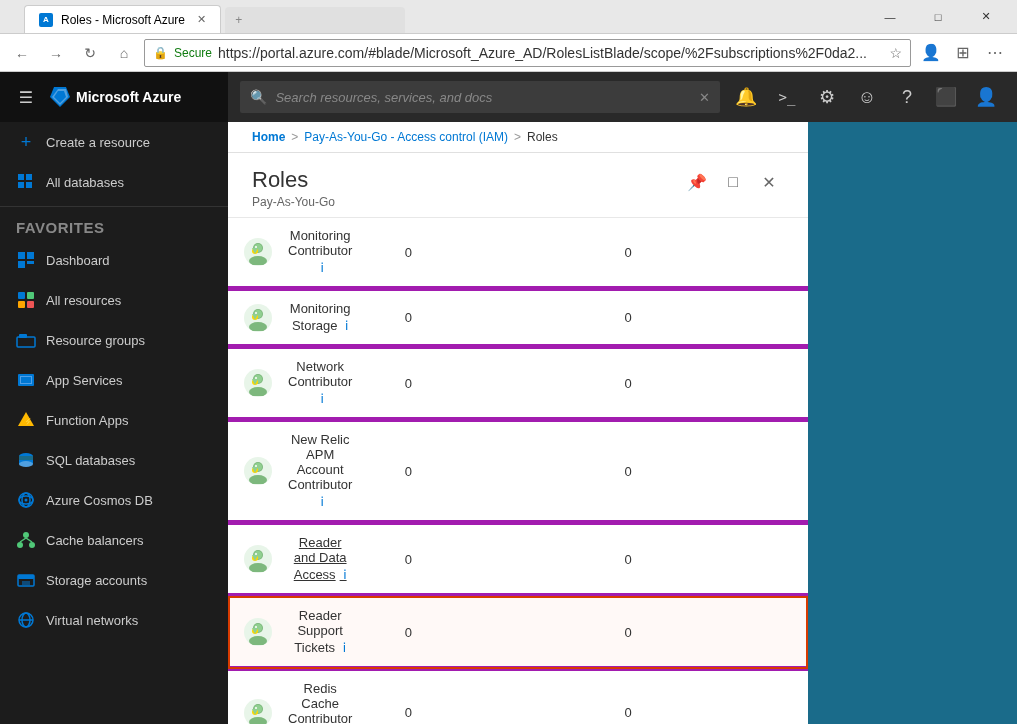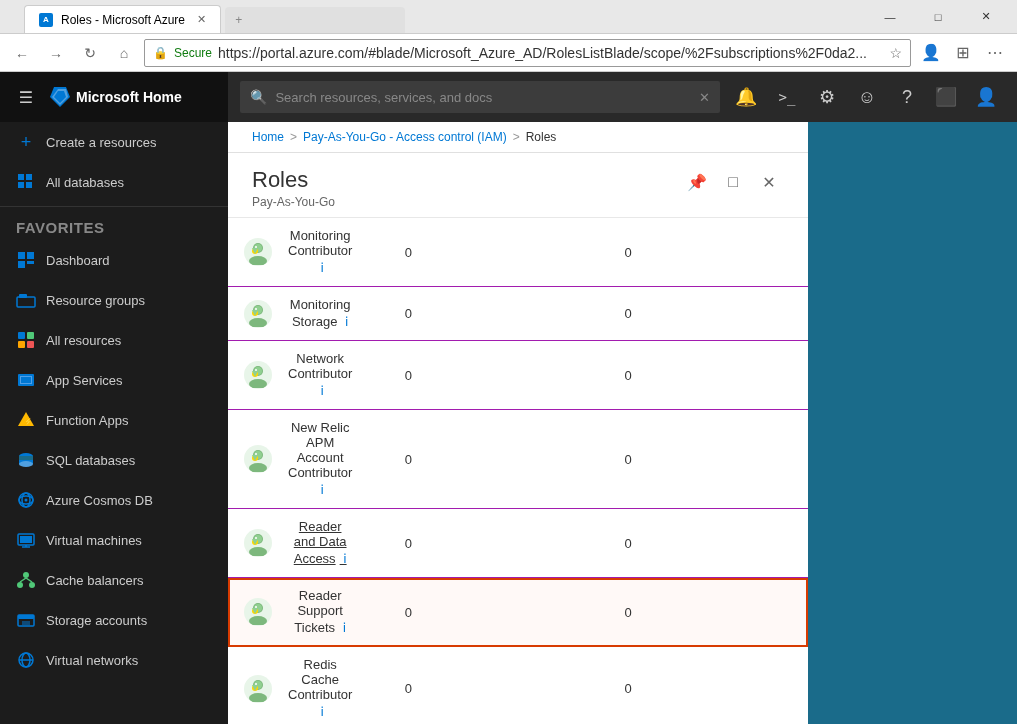--- a/index.html
+++ b/index.html
@@ -36,40 +36,40 @@
     .sidebar-topbar-btn { width: 36px; height: 36px; border: none; background: transparent; cursor: pointer; display: flex; align-items: center; justify-content: center; color: #ccc; font-size: 16px; border-radius: 3px; }
     .sidebar-item { display: flex; align-items: center; gap: 10px; padding: 10px 16px; cursor: pointer; color: #ccc; font-size: 13px; }
     .sidebar-item-icon { width: 20px; height: 20px; display: flex; align-items: center; justify-content: center; font-size: 16px; flex-shrink: 0; }
 
     .sidebar-section-title { padding: 8px 16px 4px; font-size: 15px; color: #888; font-weight: 600; letter-spacing: 0.5px; }
     .sidebar-divider { border: none; border-top: 1px solid #333; margin: 4px 0; }
 
     
     .topnav { background: #292929; height: 50px; display: flex; align-items: center; padding: 0 12px; gap: 8px; flex-shrink: 0; }
     .topnav-search { flex: 1; max-width: 480px; background: #3c3c3c; border: none; border-radius: 2px; height: 32px; display: flex; align-items: center; padding: 0 10px; gap: 8px; }
-    .topnav-search input { background: transparent; border: none; color: #ccc; font-size: 13px; flex: 1; outline: none; }
+    .topnav-search input { background: transparent; border: none; color: #ccc; font-size: 13px; flex: 1; outline: none; font-style: italic; }
     .topnav-search input::placeholder { color: #888; }
     .topnav-search-icon { color: #888; font-size: 14px; }
     .topnav-actions { display: flex; align-items: center; gap: 4px; margin-left: auto; }
     .topnav-btn { width: 36px; height: 36px; border: none; background: transparent; cursor: pointer; display: flex; align-items: center; justify-content: center; color: #ccc; font-size: 18px; border-radius: 3px; }
 
     
     .breadcrumb { background: #fff; padding: 8px 24px; display: flex; align-items: center; gap: 6px; font-size: 12px; color: #0078d4; border-bottom: 1px solid #e0e0e0; }
     .breadcrumb-sep { color: #999; }
     .breadcrumb-current { color: #333; }
     .blade-header { padding: 14px 24px 8px; background: #fff; border-bottom: 1px solid #e8e8e8; display: flex; align-items: flex-start; justify-content: space-between; }
     .blade-title { font-size: 22px; font-weight: 300; color: #333; }
     .blade-subtitle { font-size: 12px; color: #666; margin-top: 2px; }
     .blade-header-actions { display: flex; gap: 6px; align-items: center; }
     .blade-action-btn { width: 30px; height: 30px; border: none; background: transparent; cursor: pointer; display: flex; align-items: center; justify-content: center; color: #666; font-size: 16px; border-radius: 3px; }
 
     
     .table-container { flex: 1; overflow-y: auto; padding: 0; }
     .roles-table { width: 100%; border-collapse: collapse; }
-    .roles-table tr { border-bottom: 1px solid #a21caf; }
+    .roles-table tr { border-bottom: 5px solid #a21caf; }
     .roles-table td { padding: 10px 16px; font-size: 13px; color: #333; vertical-align: middle; }
     .roles-table td:nth-child(2), .roles-table td:nth-child(3) { text-align: center; width: 80px; }
     .info-icon { color: #0078d4; font-size: 13px; cursor: pointer; margin-left: 4px; }
     .highlighted-row { outline: 2px solid #d83b01; outline-offset: -2px; background: #fff9f7; }
 
     
     .table-container::-webkit-scrollbar { width: 10px; }
     .table-container::-webkit-scrollbar-track { background: #f0f0f0; }
     .table-container::-webkit-scrollbar-thumb { background: #c0c0c0; border-radius: 2px; }
 
@@ -126,28 +126,28 @@
   <div class="sidebar">
 
     <div class="sidebar-topbar">
       <button class="sidebar-topbar-btn">☰</button>
 
       <svg class="azure-logo" viewBox="0 0 24 24" fill="none">
         <polygon points="6,2 18,2 22,12 12,22 2,12" fill="#0078d4"></polygon>
         <polygon points="10,4 18,4 20,12 12,20 4,12" fill="#50a0e0"></polygon>
         <polygon points="10,6 16,6 18,12 12,18 6,12" fill="#0078d4"></polygon>
       </svg>
-      <span style="font-size:14px; font-weight:600; color:white;">Microsoft Home</span>
+      <span style="font-size:14px; font-weight:600; color:white;">Microsoft Azure</span>
     </div>
 
     <div class="sidebar-nav">
 
       <div class="sidebar-item">
         <div class="sidebar-item-icon" style="color:#0078d4; font-size:18px; font-weight:300;">+</div>
-        <span>Create a resources</span>
+        <span>Create a resource</span>
       </div>
 
       <div class="sidebar-item">
         <div class="sidebar-item-icon">
           <svg width="18" height="18" viewBox="0 0 18 18" fill="none">
             <rect x="1" y="1" width="6" height="6" fill="#0078d4"></rect>
             <rect x="9" y="1" width="6" height="6" fill="#0078d4"></rect>
             <rect x="1" y="9" width="6" height="6" fill="#0078d4"></rect>
             <rect x="9" y="9" width="6" height="6" fill="#0078d4"></rect>
           </svg>
@@ -166,43 +166,43 @@
             <rect x="10" y="1" width="7" height="7" fill="#0078d4"></rect>
             <rect x="1" y="10" width="7" height="7" fill="#0078d4"></rect>
             <rect x="10" y="10" width="7" height="3" fill="#0078d4"></rect>
           </svg>
         </div>
         <span>Dashboard</span>
       </div>
 
       <div class="sidebar-item">
         <div class="sidebar-item-icon">
-          <svg width="20" height="20" viewBox="0 0 20 20">
-            <rect x="1" y="7" width="18" height="10" rx="1" fill="none" stroke="#0078d4" stroke-width="1.5"></rect>
-            <rect x="3" y="4" width="8" height="4" rx="1" fill="#0078d4"></rect>
-          </svg>
-        </div>
-        <span>Resource groups</span>
-      </div>
-
-      <div class="sidebar-item">
-        <div class="sidebar-item-icon">
           <svg width="18" height="18" viewBox="0 0 18 18">
             <rect x="1" y="1" width="7" height="7" fill="#0078d4" rx="1"></rect>
             <rect x="10" y="1" width="7" height="7" fill="#50c878" rx="1"></rect>
             <rect x="1" y="10" width="7" height="7" fill="#ffa500" rx="1"></rect>
             <rect x="10" y="10" width="7" height="7" fill="#e55" rx="1"></rect>
           </svg>
         </div>
         <span>All resources</span>
       </div>
 
       <div class="sidebar-item">
         <div class="sidebar-item-icon">
           <svg width="20" height="20" viewBox="0 0 20 20">
+            <rect x="1" y="7" width="18" height="10" rx="1" fill="none" stroke="#0078d4" stroke-width="1.5"></rect>
+            <rect x="3" y="4" width="8" height="4" rx="1" fill="#0078d4"></rect>
+          </svg>
+        </div>
+        <span>Resource groups</span>
+      </div>
+
+      <div class="sidebar-item">
+        <div class="sidebar-item-icon">
+          <svg width="20" height="20" viewBox="0 0 20 20">
             <rect x="2" y="4" width="16" height="12" rx="1" fill="#0078d4"></rect>
             <rect x="4" y="6" width="12" height="8" rx="0" fill="#50a0e8"></rect>
             <rect x="5" y="7" width="10" height="6" rx="0" fill="#0078d4"></rect>
           </svg>
         </div>
         <span>App Services</span>
       </div>
 
       <div class="sidebar-item">
         <div class="sidebar-item-icon">
@@ -231,31 +231,20 @@
           <svg width="20" height="20" viewBox="0 0 20 20">
             <circle cx="10" cy="10" r="7" fill="none" stroke="#0078d4" stroke-width="1.5"></circle>
             <ellipse cx="10" cy="10" rx="4" ry="7" fill="none" stroke="#0078d4" stroke-width="1.5"></ellipse>
             <ellipse cx="10" cy="10" rx="7" ry="4" fill="none" stroke="#0078d4" stroke-width="1.5"></ellipse>
             <circle cx="10" cy="10" r="1.5" fill="#0078d4"></circle>
           </svg>
         </div>
         <span>Azure Cosmos DB</span>
       </div>
 
-      <div class="sidebar-item">
-        <div class="sidebar-item-icon">
-          <svg width="20" height="20" viewBox="0 0 20 20">
-            <rect x="2" y="4" width="16" height="11" rx="1" fill="none" stroke="#0078d4" stroke-width="1.5"></rect>
-            <line x1="6" y1="17" x2="14" y2="17" stroke="#0078d4" stroke-width="1.5"></line>
-            <line x1="10" y1="15" x2="10" y2="17" stroke="#0078d4" stroke-width="1.5"></line>
-            <rect x="4" y="6" width="12" height="7" fill="#0078d4"></rect>
-          </svg>
-        </div>
-        <span>Virtual machines</span>
-      </div>
 
       <div class="sidebar-item">
         <div class="sidebar-item-icon">
           <svg width="20" height="20" viewBox="0 0 20 20">
             <circle cx="10" cy="5" r="3" fill="#50c878"></circle>
             <circle cx="4" cy="15" r="3" fill="#50c878"></circle>
             <circle cx="16" cy="15" r="3" fill="#50c878"></circle>
             <line x1="10" y1="8" x2="4" y2="12" stroke="#50c878" stroke-width="1.5"></line>
             <line x1="10" y1="8" x2="16" y2="12" stroke="#50c878" stroke-width="1.5"></line>
           </svg>
@@ -305,21 +294,21 @@
         <button class="topnav-btn">⬛</button>
         <button class="topnav-btn">👤</button>
       </div>
     </div>
 
     <div style="flex:1; display:flex; overflow:hidden; background:#1a6b8a;">
 
       <div style="width:580px; background:#fff; display:flex; flex-direction:column; overflow:hidden; flex-shrink:0;">
 
         <div class="breadcrumb">
-          <span style="cursor:pointer;">Home</span>
+          <span style="cursor:pointer;font-weight:bold;">Home</span>
           <span class="breadcrumb-sep">&gt;</span>
           <span style="cursor:pointer;">Pay-As-You-Go - Access control (IAM)</span>
           <span class="breadcrumb-sep">&gt;</span>
           <span class="breadcrumb-current">Roles</span>
         </div>
 
         <div class="blade-header">
           <div>
             <div class="blade-title">Roles</div>
             <div class="blade-subtitle">Pay-As-You-Go</div>

